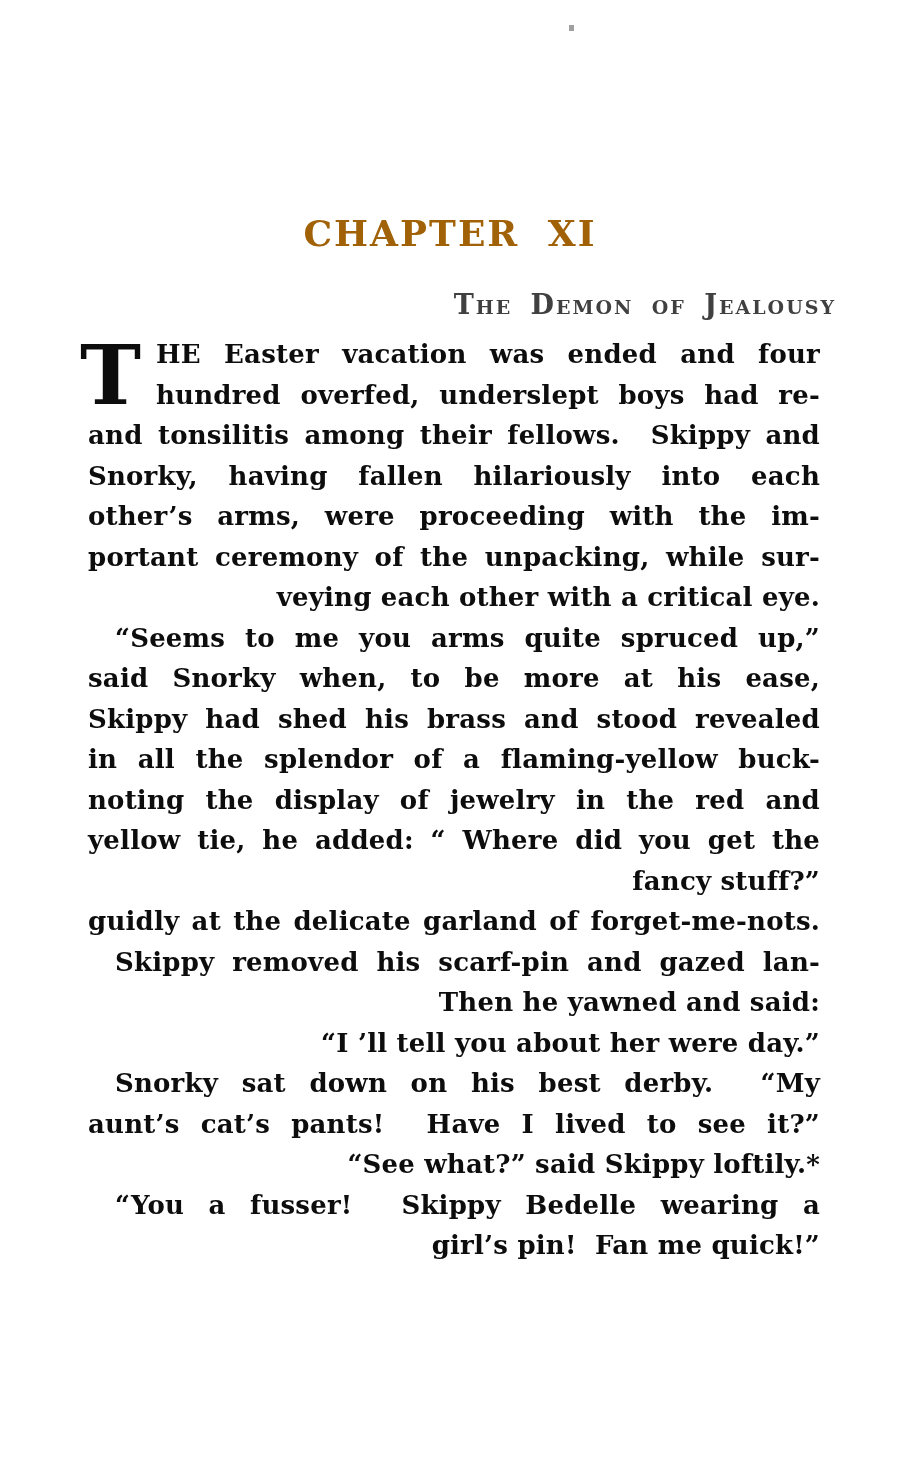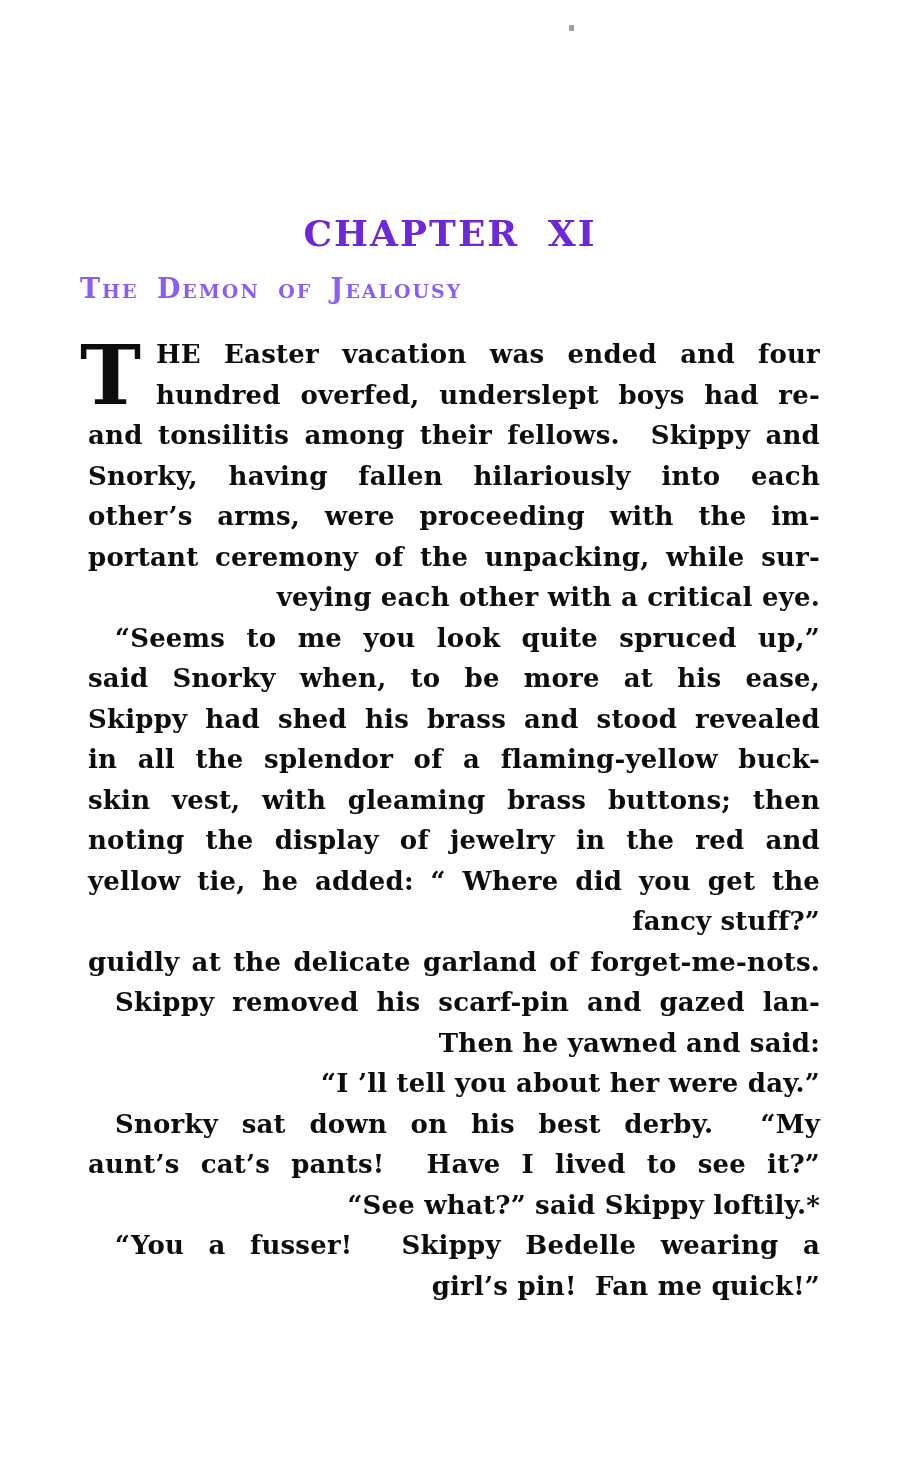--- a/index.html
+++ b/index.html
@@ -14,30 +14,30 @@
     position: absolute; inset: 0;
     background: #ffffff;
     color: #0e0d0d;
   }
   .heading {
     position: absolute; top: 212px; left: 80px; width: 740px;
     margin: 0;
     text-align: center;
     font-size: 36px; font-weight: bold;
     letter-spacing: 2px; word-spacing: 14px;
-    color: #6d28d9;
+    color: #a16207;
   }
   .subheading {
     position: absolute; top: 273px; left: 80px; width: 740px;
-    margin: 0;
-    text-align: left;
+    margin: 16px;
+    text-align: right;
     font-size: 27px; font-weight: bold;
     font-variant: small-caps;
     letter-spacing: 2px; word-spacing: 7px;
-    color: #8b5cf6;
+    color: #404040;
   }
   .bodytext {
     position: absolute; top: 334px; left: 80px; width: 740px;
     font-size: 26px; font-weight: bold;
     color: #0e0d0d;
   }
   .line {
     height: 40.5px; line-height: 40.5px;
     white-space: nowrap;
     letter-spacing: 0.2px;
@@ -74,25 +74,24 @@
   <div class="bodytext">
     <span class="dropcap">T</span>
     <div id="lines-container">
         <div class="line j dc">HE Easter vacation was ended and four</div>
         <div class="line j dc">hundred overfed, underslept boys had re-</div>
         <div class="line j">and tonsilitis among their fellows.&nbsp; Skippy and</div>
         <div class="line j">Snorky, having fallen hilariously into each</div>
         <div class="line j">other’s arms, were proceeding with the im-</div>
         <div class="line j">portant ceremony of the unpacking, while sur-</div>
         <div class="line l">veying each other with a critical eye.</div>
-        <div class="line j ind">“Seems to me you look quite spruced up,”</div>
+        <div class="line j ind">“Seems to me you arms quite spruced up,”</div>
         <div class="line j">said Snorky when, to be more at his ease,</div>
         <div class="line j">Skippy had shed his brass and stood revealed</div>
         <div class="line j">in all the splendor of a flaming-yellow buck-</div>
-        <div class="line j">skin vest, with gleaming brass buttons; then</div>
         <div class="line j">noting the display of jewelry in the red and</div>
         <div class="line j">yellow tie, he added: “ Where did you get the</div>
         <div class="line l">fancy stuff?”</div>
         <div class="line j">guidly at the delicate garland of forget-me-nots.</div>
         <div class="line j ind">Skippy removed his scarf-pin and gazed lan-</div>
         <div class="line l">Then he yawned and said:</div>
         <div class="line l ind">“I ’ll tell you about her were day.”</div>
         <div class="line j ind">Snorky sat down on his best derby.&nbsp; “My</div>
         <div class="line j">aunt’s cat’s pants!&nbsp; Have I lived to see it?”</div>
         <div class="line l ind">“See what?” said Skippy loftily.*</div>

